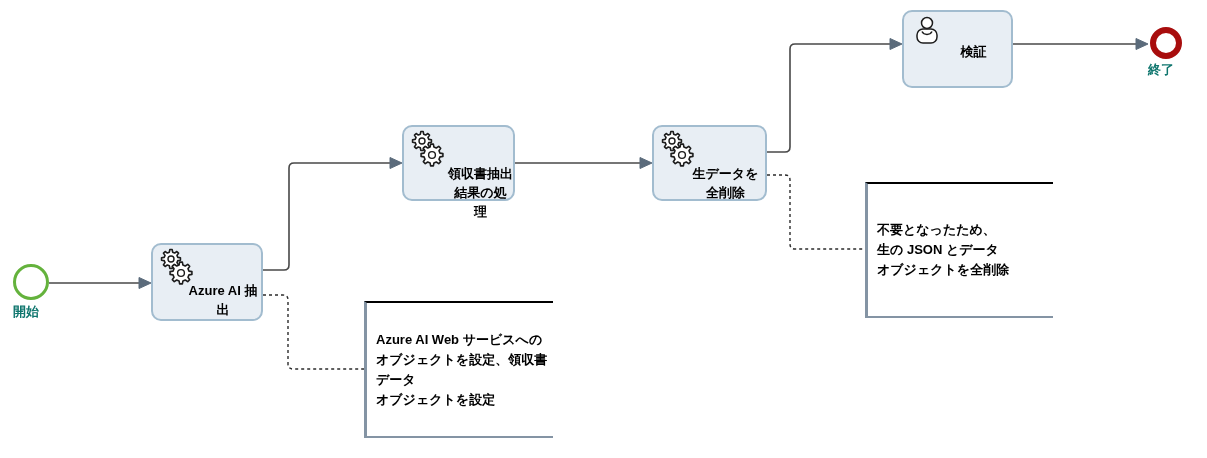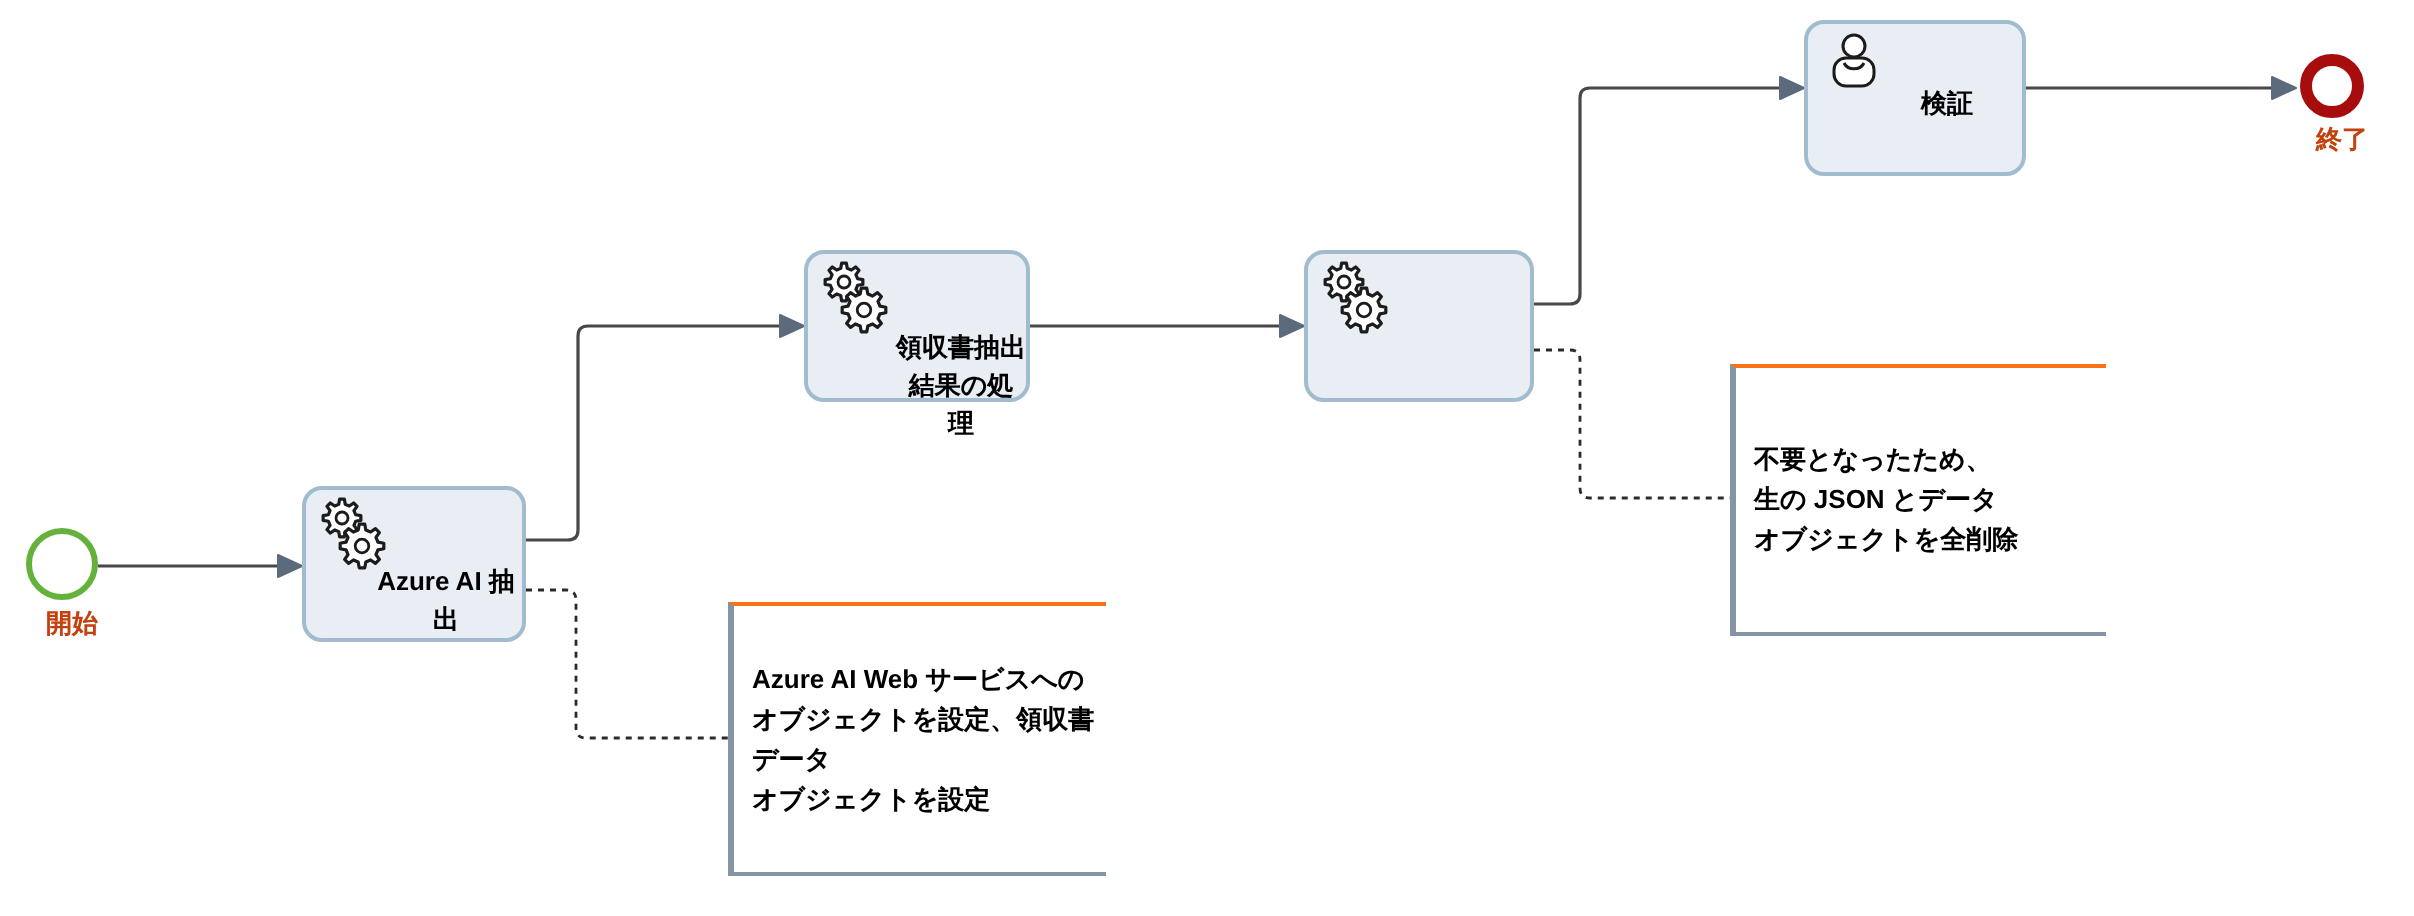--- a/index.html
+++ b/index.html
@@ -24,25 +24,25 @@
   .task-label{
     position:absolute; left:0; right:0; text-align:center;
     font-size:13px; font-weight:600; line-height:19px; color:#000;padding-left:32px;
   }
   .task-label span{ display:block; }
   .event{ position:absolute; z-index:2; border-radius:50%; background:#fff; box-sizing:content-box; }
   .event-start{ width:30px; height:30px; border:3px solid #64b23c; }
   .event-end{ width:20px; height:20px; border:6px solid #a80d0d; }
   .event-label{
     position:absolute; z-index:2; font-size:13px; font-weight:600;
-    color:#c2410c; text-align:right; line-height:14px;
+    color:#0f766e; text-align:left; line-height:14px;
   }
   .annotation{
     position:absolute; z-index:2;
-    border-left:3px solid #8494a4; border-top:2px solid #f97316; border-bottom:2px solid #8494a4;
+    border-left:3px solid #8494a4; border-top:2px solid #000000; border-bottom:2px solid #8494a4;
     display:flex; flex-direction:column; justify-content:center;
     padding-left:9px; font-size:13px; font-weight:600; line-height:20px; color:#000;
   }
   .annotation span{ display:block; }
 </style>
 </head>
 <body>
 
 <div class="canvas">
 
@@ -110,20 +110,24 @@
     </div>
   </div>
 
   <div class="task" style="left:652px; top:125px; width:115px; height:76px;">
     <svg class="task-icon" style="left:4px; top:1px;" width="40" height="42" viewBox="0 0 40 42">
       <path class="gear" d="M12.37,6.19L12.81,3.57L15.19,3.57L15.63,6.19L17.66,7.03L19.82,5.49L21.51,7.18L19.97,9.34L20.81,11.37L23.43,11.81L23.43,14.19L20.81,14.63L19.97,16.66L21.51,18.82L19.82,20.51L17.66,18.97L15.63,19.81L15.19,22.43L12.81,22.43L12.37,19.81L10.34,18.97L8.18,20.51L6.49,18.82L8.03,16.66L7.19,14.63L4.57,14.19L4.57,11.81L7.19,11.37L8.03,9.34L6.49,7.18L8.18,5.49L10.34,7.03Z"></path>
       <circle class="gear-hole" cx="14" cy="13" r="3"></circle>
       <path class="gear" d="M22.09,19.03L22.62,16.09L25.38,16.09L25.91,19.03L28.28,20.01L30.74,18.31L32.69,20.26L30.99,22.72L31.97,25.09L34.91,25.62L34.91,28.38L31.97,28.91L30.99,31.28L32.69,33.74L30.74,35.69L28.28,33.99L25.91,34.97L25.38,37.91L22.62,37.91L22.09,34.97L19.72,33.99L17.26,35.69L15.31,33.74L17.01,31.28L16.03,28.91L13.09,28.38L13.09,25.62L16.03,25.09L17.01,22.72L15.31,20.26L17.26,18.31L19.72,20.01Z"></path>
       <circle class="gear-hole" cx="24" cy="27" r="3.4"></circle>
     </svg>
+    <div class="task-label" style="top:37px;">
+      <span>生データを</span>
+      <span>全削除</span>
+    </div>
   </div>
 
   <div class="task" style="left:902px; top:10px; width:111px; height:78px;">
     <svg class="task-icon" style="left:7px; top:3px;" width="32" height="32" viewBox="0 0 32 32">
       <rect class="person" x="6" y="14" width="20" height="14" rx="6"></rect>
       <circle class="person" cx="16" cy="8" r="5.5"></circle>
       <path class="person-line" d="M11,16.5 a5.5,5 0 0 0 10,0"></path>
     </svg>
     <div class="task-label" style="top:30px;">
       <span>検証</span>

